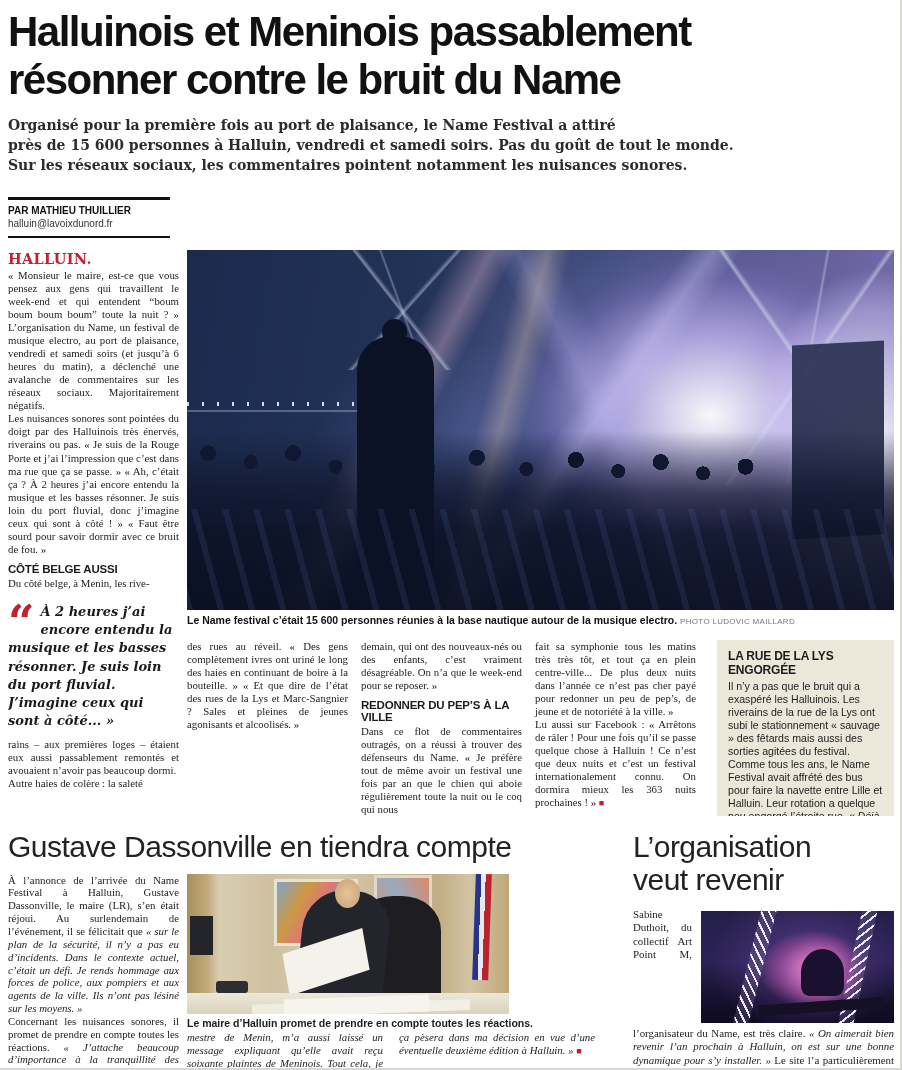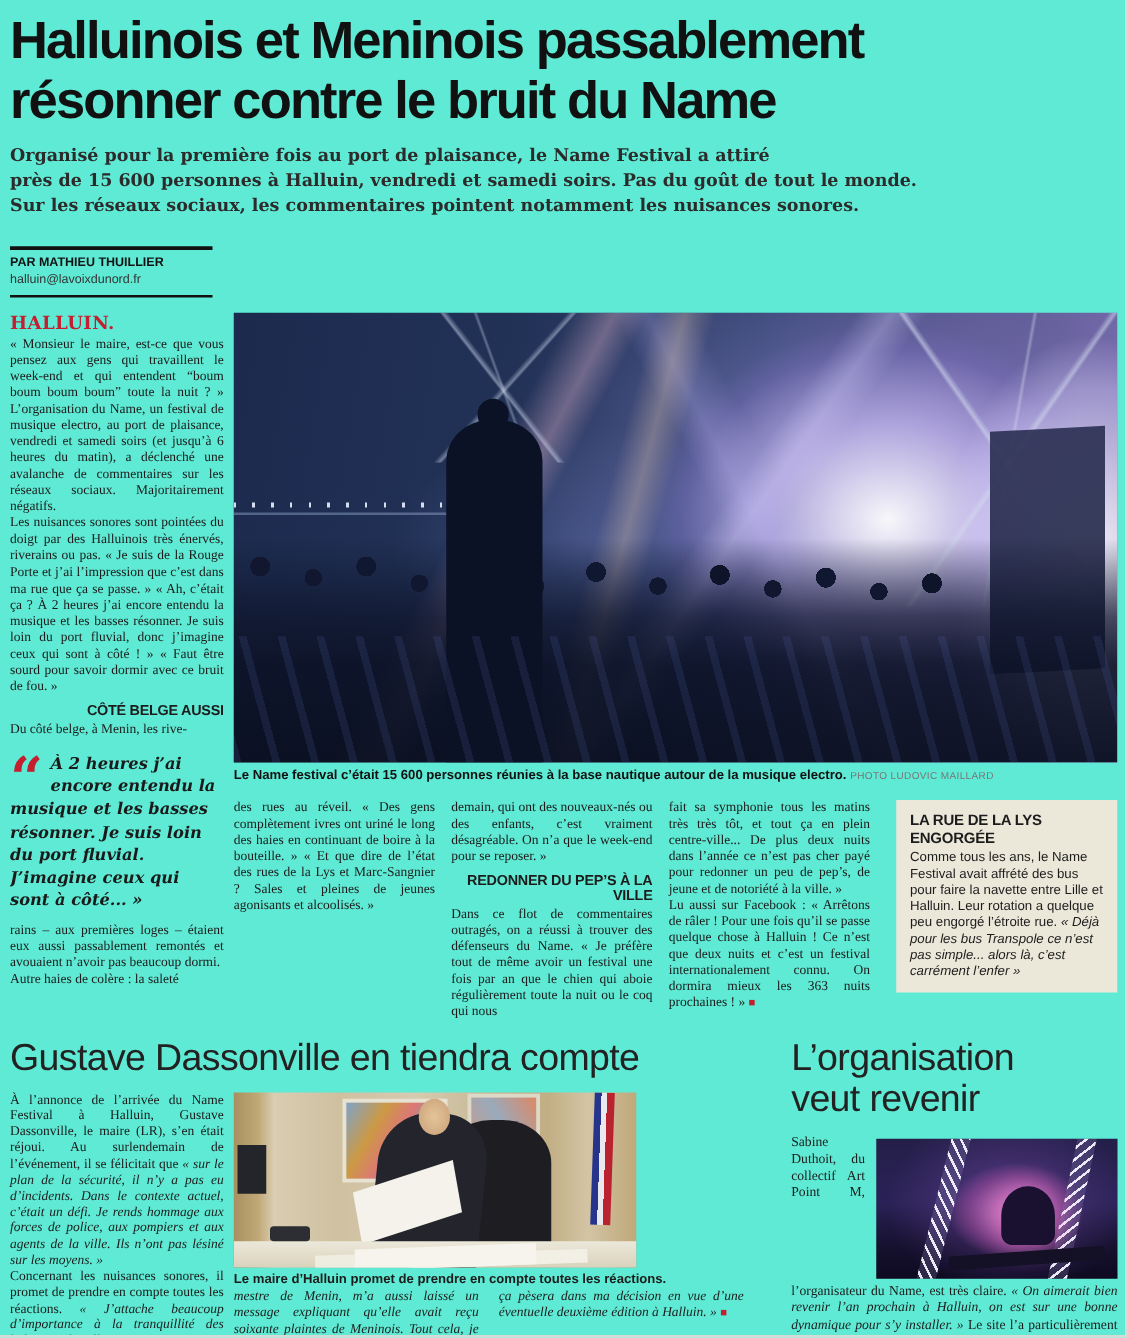--- a/index.html
+++ b/index.html
@@ -1,40 +1,40 @@
 <!DOCTYPE html>
 <html lang="fr"><head>
 <meta charset="utf-8">
 <style>
   * { margin:0; padding:0; box-sizing:border-box; }
   html,body { background:#e9e9e7; }
   .page {
     position:relative; width:902px; height:1070px; margin:0 auto;
-    background:#5eead4; overflow:hidden;
+    background:#ffffff; overflow:hidden;
     padding:8px 6px 0 8px;
     border-right:2px solid #d8d8d4; border-bottom:2px solid #d8d8d4;
     font-family:"Liberation Serif", serif; color:#1c1c1c;
   }
   
   .headline { font-family:"Liberation Sans", sans-serif; font-weight:bold; color:#111;
     font-size:42px; line-height:1.14; letter-spacing:-1.5px; }
   .standfirst { margin-top:11px; font-family:"DejaVu Serif", serif; font-weight:bold;
     font-size:14px; line-height:1.45; color:#2b2b2b; }
   .byline-block { margin-top:21px; width:162px; border-top:3px solid #111;
     border-bottom:2px solid #111; padding:5px 0 7px; font-family:"Liberation Sans", sans-serif; }
   .byline { font-size:10px; font-weight:bold; color:#111; }
   .byline-email { font-size:10px; color:#333; margin-top:2px; }
   
   .main-row { display:flex; margin-top:12px; height:566px; overflow:hidden; }
   .col1 { width:171px; flex:none; margin-right:8px; }
   .location { font-family:"DejaVu Serif", serif; font-weight:bold; font-size:14.5px;
     color:#c41e2f; letter-spacing:.3px; margin-bottom:2px; }
   .body-txt { font-size:10.8px; line-height:1.21; text-align:justify; }
   .subhead { font-family:"Liberation Sans", sans-serif; font-weight:bold; font-size:11.5px;
-    margin:7px 0 2px; letter-spacing:-.2px;text-align:right; }
+    margin:7px 0 2px; letter-spacing:-.2px; }
   .pullquote { margin:12px 2px 9px 0; }
   .pq-glyph { float:left; font-family:"DejaVu Serif", serif; font-weight:bold;
     color:#c41e2f; font-size:46px; line-height:.62; margin:6px 6px 0 0; }
   .pq-text { font-family:"DejaVu Serif", serif; font-weight:bold; font-style:italic;
     font-size:13px; line-height:1.32; color:#1a1a1a; }
   .right-part { flex:1; min-width:0; }
   
   .photo-main { position:relative; height:360px; overflow:hidden;
     background:linear-gradient(100deg,#1b2a4d 0%,#223257 30%,#31406f 55%,#57558f 75%,#6f67a5 90%,#7a71ad 100%); }
   .pm-glow { position:absolute; inset:0; background:
@@ -213,20 +213,21 @@
           <p class="body-txt">demain, qui ont des nouveaux-nés ou des enfants, c’est vraiment désagréable. On n’a que le week-end pour se reposer. »</p>
           <div class="subhead">REDONNER DU PEP’S À LA VILLE</div>
           <p class="body-txt">Dans ce flot de commentaires outragés, on a réussi à trouver des défenseurs du Name. « Je préfère tout de même avoir un festival une fois par an que le chien qui aboie régulièrement toute la nuit ou le coq qui nous</p>
         </div>
         <div class="tcol">
           <p class="body-txt">fait sa symphonie tous les matins très très tôt, et tout ça en plein centre-ville... De plus deux nuits dans l’année ce n’est pas cher payé pour redonner un peu de pep’s, de jeune et de notoriété à la ville. »</p>
           <p class="body-txt"><span>Lu aussi sur Facebook : « Arrêtons de râler ! Pour une fois qu’il se passe quelque chose à Halluin ! Ce n’est que deux nuits et c’est un festival internationalement connu. On dormira mieux les 363 nuits prochaines ! » </span><span class="end-mark">■</span></p>
         </div>
         <div class="sidebar">
           <div class="sidebar-title">LA RUE DE LA LYS ENGORGÉE</div>
+          <p class="sidebar-txt">Il n’y a pas que le bruit qui a exaspéré les Halluinois. Les riverains de la rue de la Lys ont subi le stationnement « sauvage » des fêtards mais aussi des sorties agitées du festival.</p>
           <p class="sidebar-txt"><span>Comme tous les ans, le Name Festival avait affrété des bus pour faire la navette entre Lille et Halluin. Leur rotation a quelque peu engorgé l’étroite rue. </span><span class="it">« Déjà pour les bus Transpole ce n’est pas simple... alors là, c’est carrément l’enfer »</span></p>
         </div>
       </div>
     </div>
   </div>
 
   <div class="bottom-row">
 
     <div class="mayor">
       <h2 class="h2">Gustave Dassonville en tiendra compte</h2>

